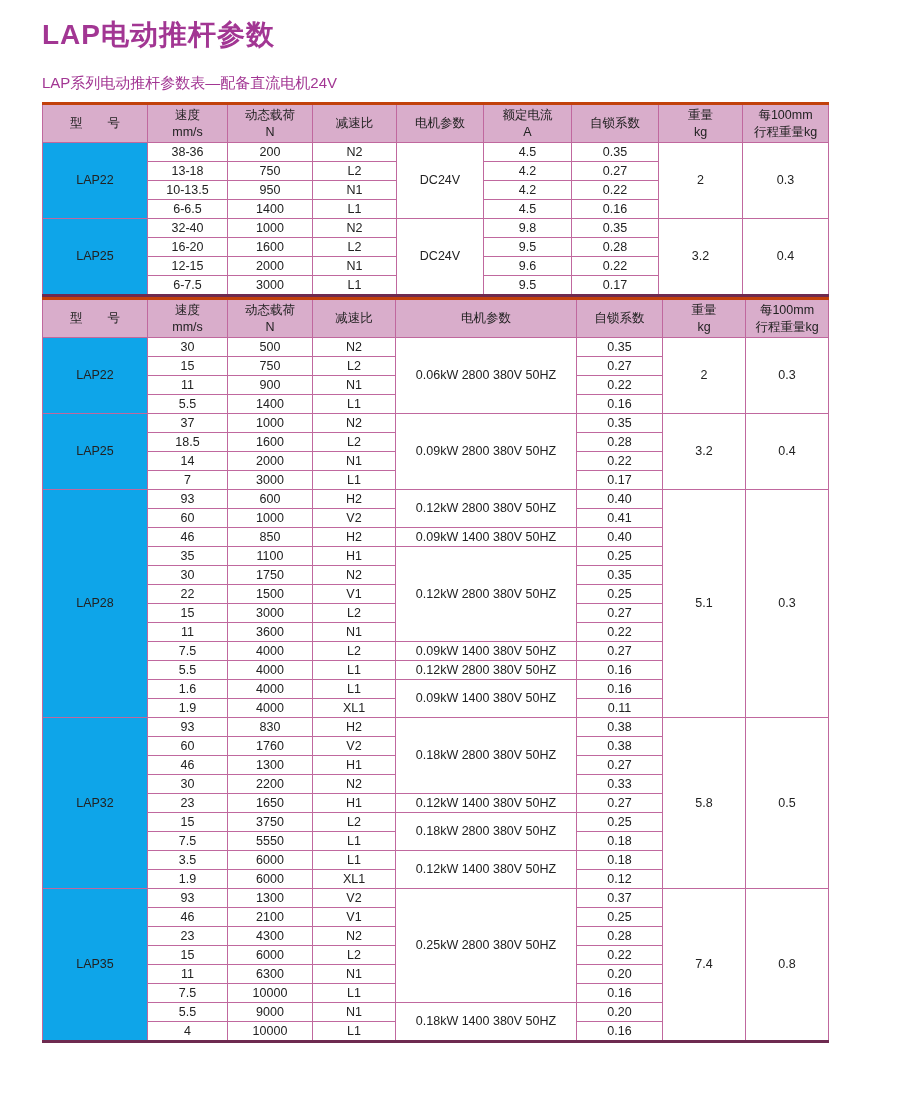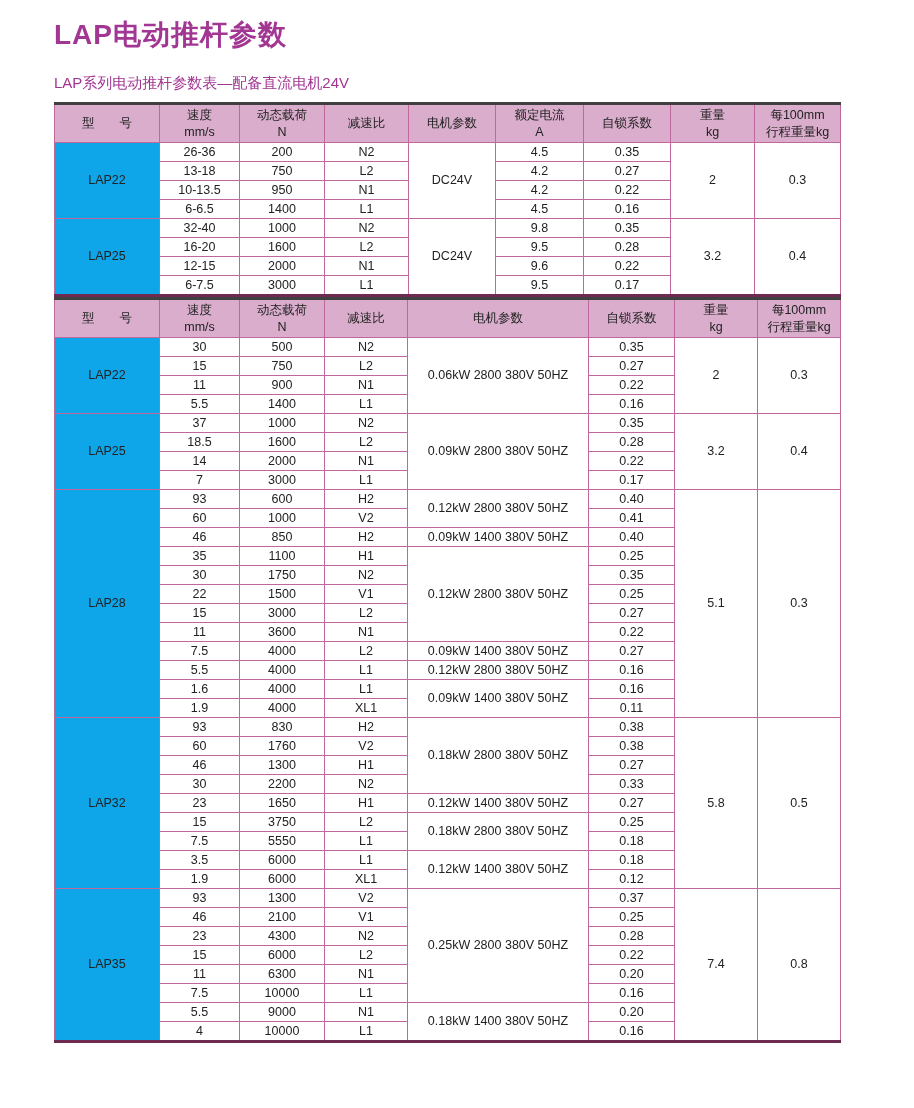--- a/index.html
+++ b/index.html
@@ -8,42 +8,42 @@
     background: #ffffff;
     width: 914px;
     height: 1108px;
     overflow: hidden;
     font-family: "Liberation Sans", "DejaVu Sans", sans-serif;
   }
   .page {
     box-sizing: border-box;
     width: 886px;
     height: 1108px;
-    padding: 10px 0 0 54px;
+    padding: 10px 0 0 42px;
     background: #ffffff;
   }
   .page-title {
     color: #a23693;
     font-size: 28px;
     font-weight: bold;
     letter-spacing: 1px;
     margin: 6px 0 20px 0;
   }
   .table-subtitle {
     color: #a23693;
     font-size: 15px;
     font-weight: normal;
     margin: 16px 0 9px 0;
   }
   .table-subtitle.first { margin-top: 8px; }
   table.ptable {
     border-collapse: collapse;
     table-layout: fixed;
     width: 786px;
-    border-top: 3px solid #404040;
+    border-top: 3px solid #c2410c;
     border-bottom: 3px solid #6e2a50;
   }
   table.ptable th, table.ptable td {
     border: 1px solid #c0689e;
     text-align: center;
     vertical-align: middle;
     font-size: 12.5px;
     color: #222222;
     padding: 0;
     line-height: 1.3;
@@ -92,21 +92,21 @@
             <th>电机参数</th>
             <th>额定电流<br>A</th>
             <th>自锁系数</th>
             <th>重量<br>kg</th>
             <th>每100mm<br>行程重量kg</th>
           </tr>
         </thead>
         <tbody>
           <tr>
             <td rowspan="4" class="model">LAP22</td>
-            <td>26-36</td>
+            <td>38-36</td>
             <td>200</td>
             <td>N2</td>
             <td rowspan="4">DC24V</td>
             <td>4.5</td>
             <td>0.35</td>
             <td rowspan="4">2</td>
             <td rowspan="4">0.3</td>
           </tr>
           <tr>
             <td>13-18</td>

